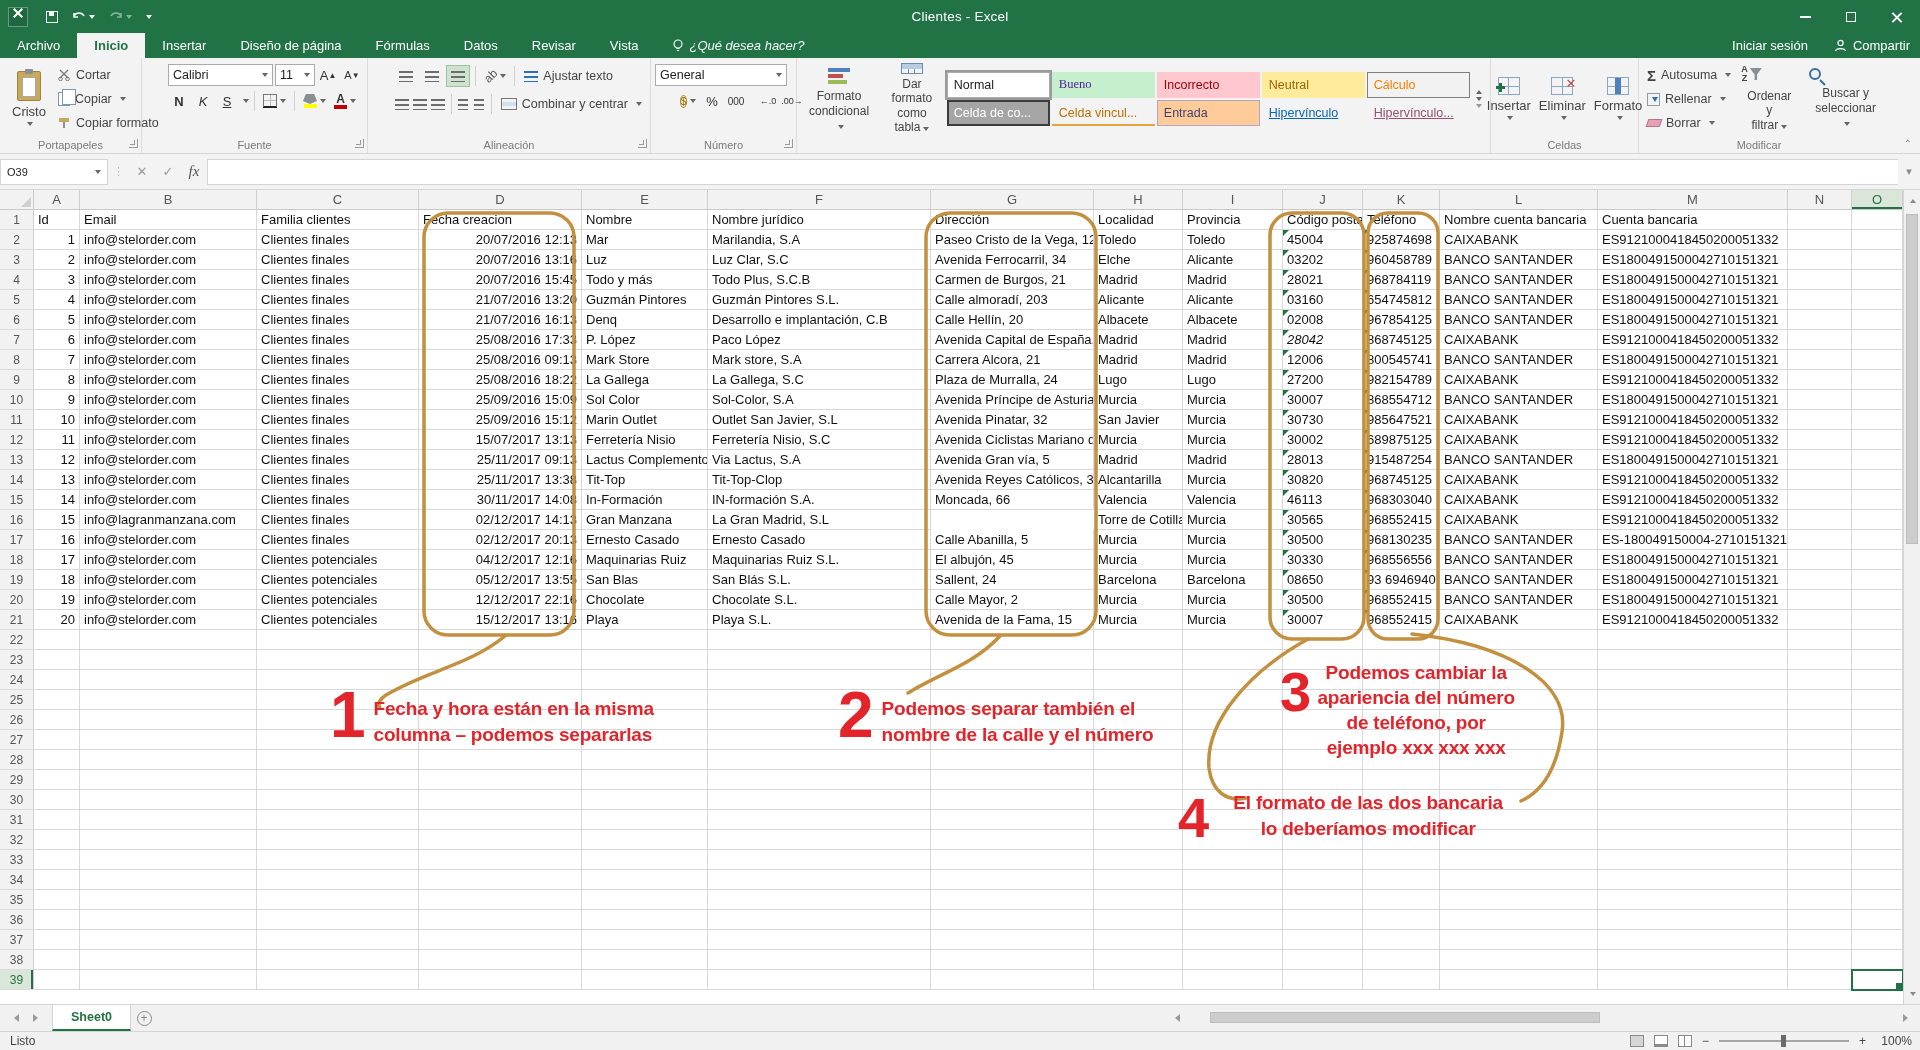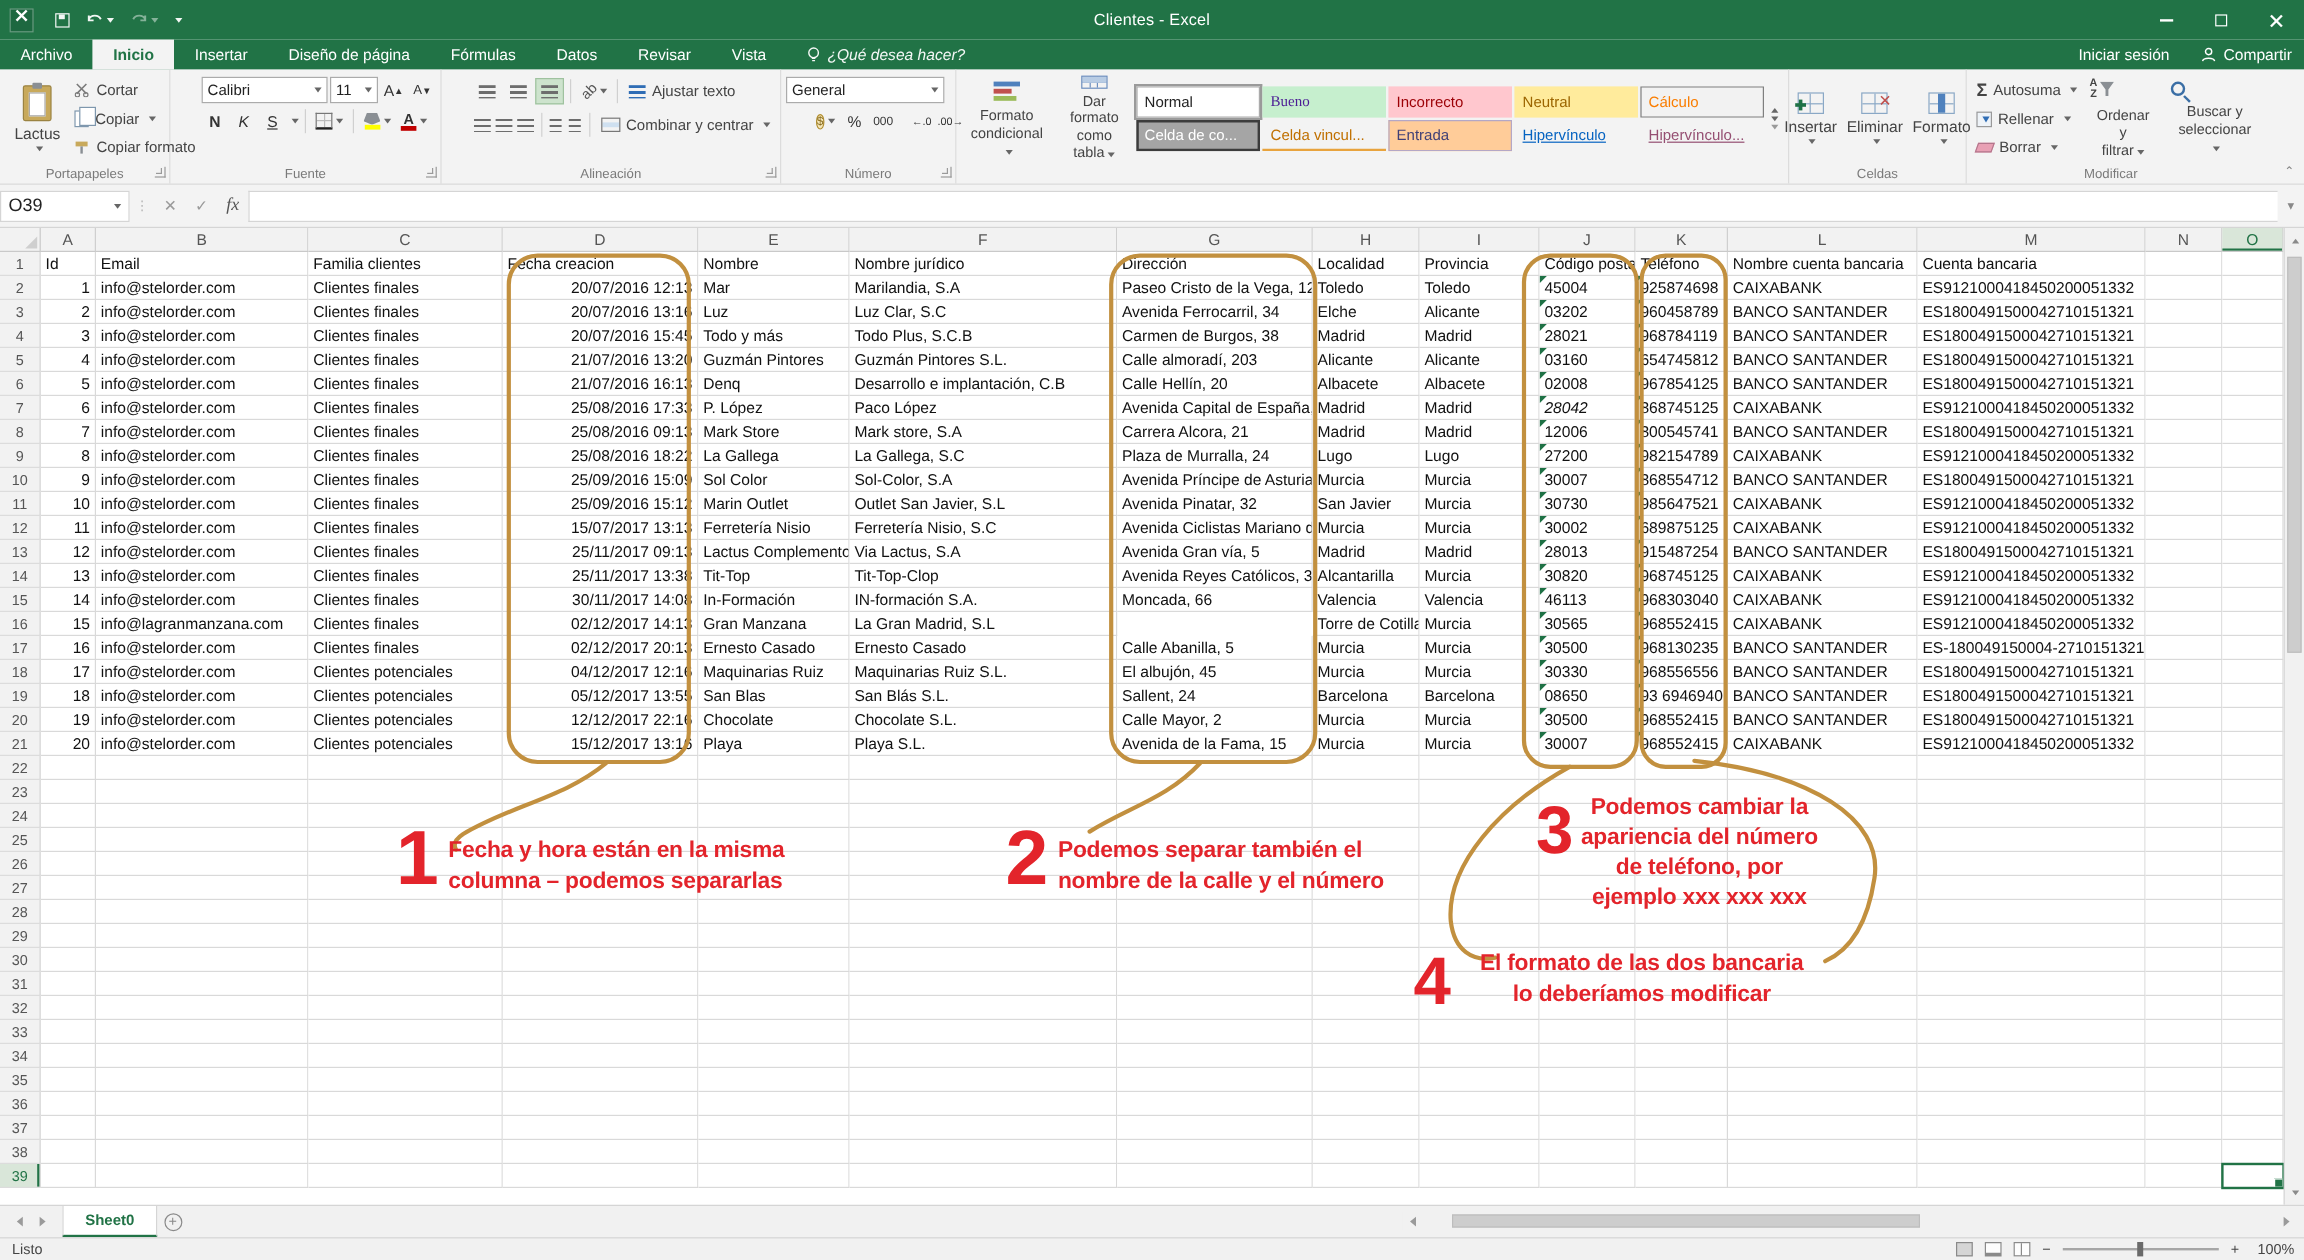--- a/index.html
+++ b/index.html
@@ -111,21 +111,21 @@
   .ic-eraser { width:14px; height:8px; background:#e8a0b4; border:1px solid #b3768c; transform:skewX(-20deg); }
   .ic-az { display:flex; flex-direction:column; font-size:9px; font-weight:bold; color:#444; line-height:9px; }
   .ic-funnel { width:12px; height:12px; background:#8a8f94; clip-path:polygon(0 0,100% 0,60% 55%,60% 100%,40% 100%,40% 55%); margin-left:2px; }
   .ic-mag { width:12px; height:12px; border:2px solid #3a6ea5; border-radius:50%; position:relative; }
   .ic-mag::after { content:""; position:absolute; left:9px; top:9px; width:7px; height:2px; background:#3a6ea5; transform:rotate(45deg); transform-origin:left center; }
   .bigcombo { display:flex; align-items:flex-start; gap:6px; padding:4px 6px; }
   .collapse-ribbon { position:absolute; right:8px; bottom:4px; color:#888; font-size:10px; }
 
   
   .fbar { position:absolute; left:0; top:154px; width:1920px; height:36px; background:#f3f3f3; border-bottom:1px solid #d5d5d5; display:flex; align-items:center; }
-  .namebox { width:108px; height:26px; background:#fff; border:1px solid #d5d5d5; margin-left:0; display:flex; align-items:center; justify-content:space-between; padding:0 6px; font-size:15px; color:#222; }
+  .namebox { width:108px; height:26px; background:#fff; border:1px solid #d5d5d5; margin-left:0; display:flex; align-items:center; justify-content:space-between; padding:0 6px; font-size:11px; color:#222; }
   .fdots { color:#b5b5b5; font-size:11px; padding:0 5px; }
   .fico { width:26px; text-align:center; color:#9a9a9a; font-size:13px; }
   .fx { font-family:"Liberation Serif",serif; font-style:italic; color:#555; font-size:15px; }
   .finput { flex:1; height:26px; background:#fff; border:1px solid #d5d5d5; border-right:none; margin-right:0; font-size:13px; padding:0 6px; color:#222; }
   .fchev { width:22px; text-align:center; color:#888; font-size:11px; }
 
   
   .grid { position:absolute; left:0; top:190px; width:1903px; height:814px; background:#fff; overflow:hidden; }
   .hrow { display:flex; height:20px; }
   .corner { width:34px; height:20px; background:#f2f2f2; border-right:1px solid #c9c9c9; border-bottom:1px solid #c9c9c9; position:relative; }
@@ -258,21 +258,21 @@
   </div>
 
   <div class="ribbon">
 
     <div class="rgroup" style="width:142px">
       <div class="rbody">
         <button class="bigbtn">
           <span class="ic-clipboard">
               <span class="page"></span>
             </span>
-          <span>Lactus</span>
+          <span>Cristo</span>
             <span class="caret"></span>
         </button>
         <div class="minicol">
           <button class="mbtn">
             <svg width="13" height="12" viewBox="0 0 13 12">
                 <path d="M2 1 L10 9 M10 1 L2 9" stroke="#7a7a7a" stroke-width="1.3"></path>
                 <circle cx="2.5" cy="10" r="1.8" stroke="#7a7a7a" fill="none"></circle>
                 <circle cx="9.5" cy="10" r="1.8" stroke="#7a7a7a" fill="none"></circle>
               </svg>
             <span>Cortar</span>
@@ -614,21 +614,21 @@
           <div class="cell" style="width: 51px;"></div>
         </div>
         <div class="grow">
           <div class="rhead">4</div>
           <div class="cell right" style="width: 46px;">3</div>
           <div class="cell" style="width: 177px;">info@stelorder.com</div>
           <div class="cell" style="width: 162px;">Clientes finales</div>
           <div class="cell right" style="width: 163px;">20/07/2016 15:45</div>
           <div class="cell" style="width: 126px;">Todo y más</div>
           <div class="cell" style="width: 223px;">Todo Plus, S.C.B</div>
-          <div class="cell" style="width: 163px;">Carmen de Burgos, 38</div>
+          <div class="cell" style="width: 163px;">Carmen de Burgos, 21</div>
           <div class="cell" style="width: 89px;">Madrid</div>
           <div class="cell" style="width: 100px;">Madrid</div>
           <div class="cell err" style="width: 80px;">28021</div>
           <div class="cell err" style="width: 77px;">968784119</div>
           <div class="cell" style="width: 158px;">BANCO SANTANDER</div>
           <div class="cell" style="width: 190px;">ES1800491500042710151321</div>
           <div class="cell" style="width: 64px;"></div>
           <div class="cell" style="width: 51px;"></div>
         </div>
         <div class="grow">

